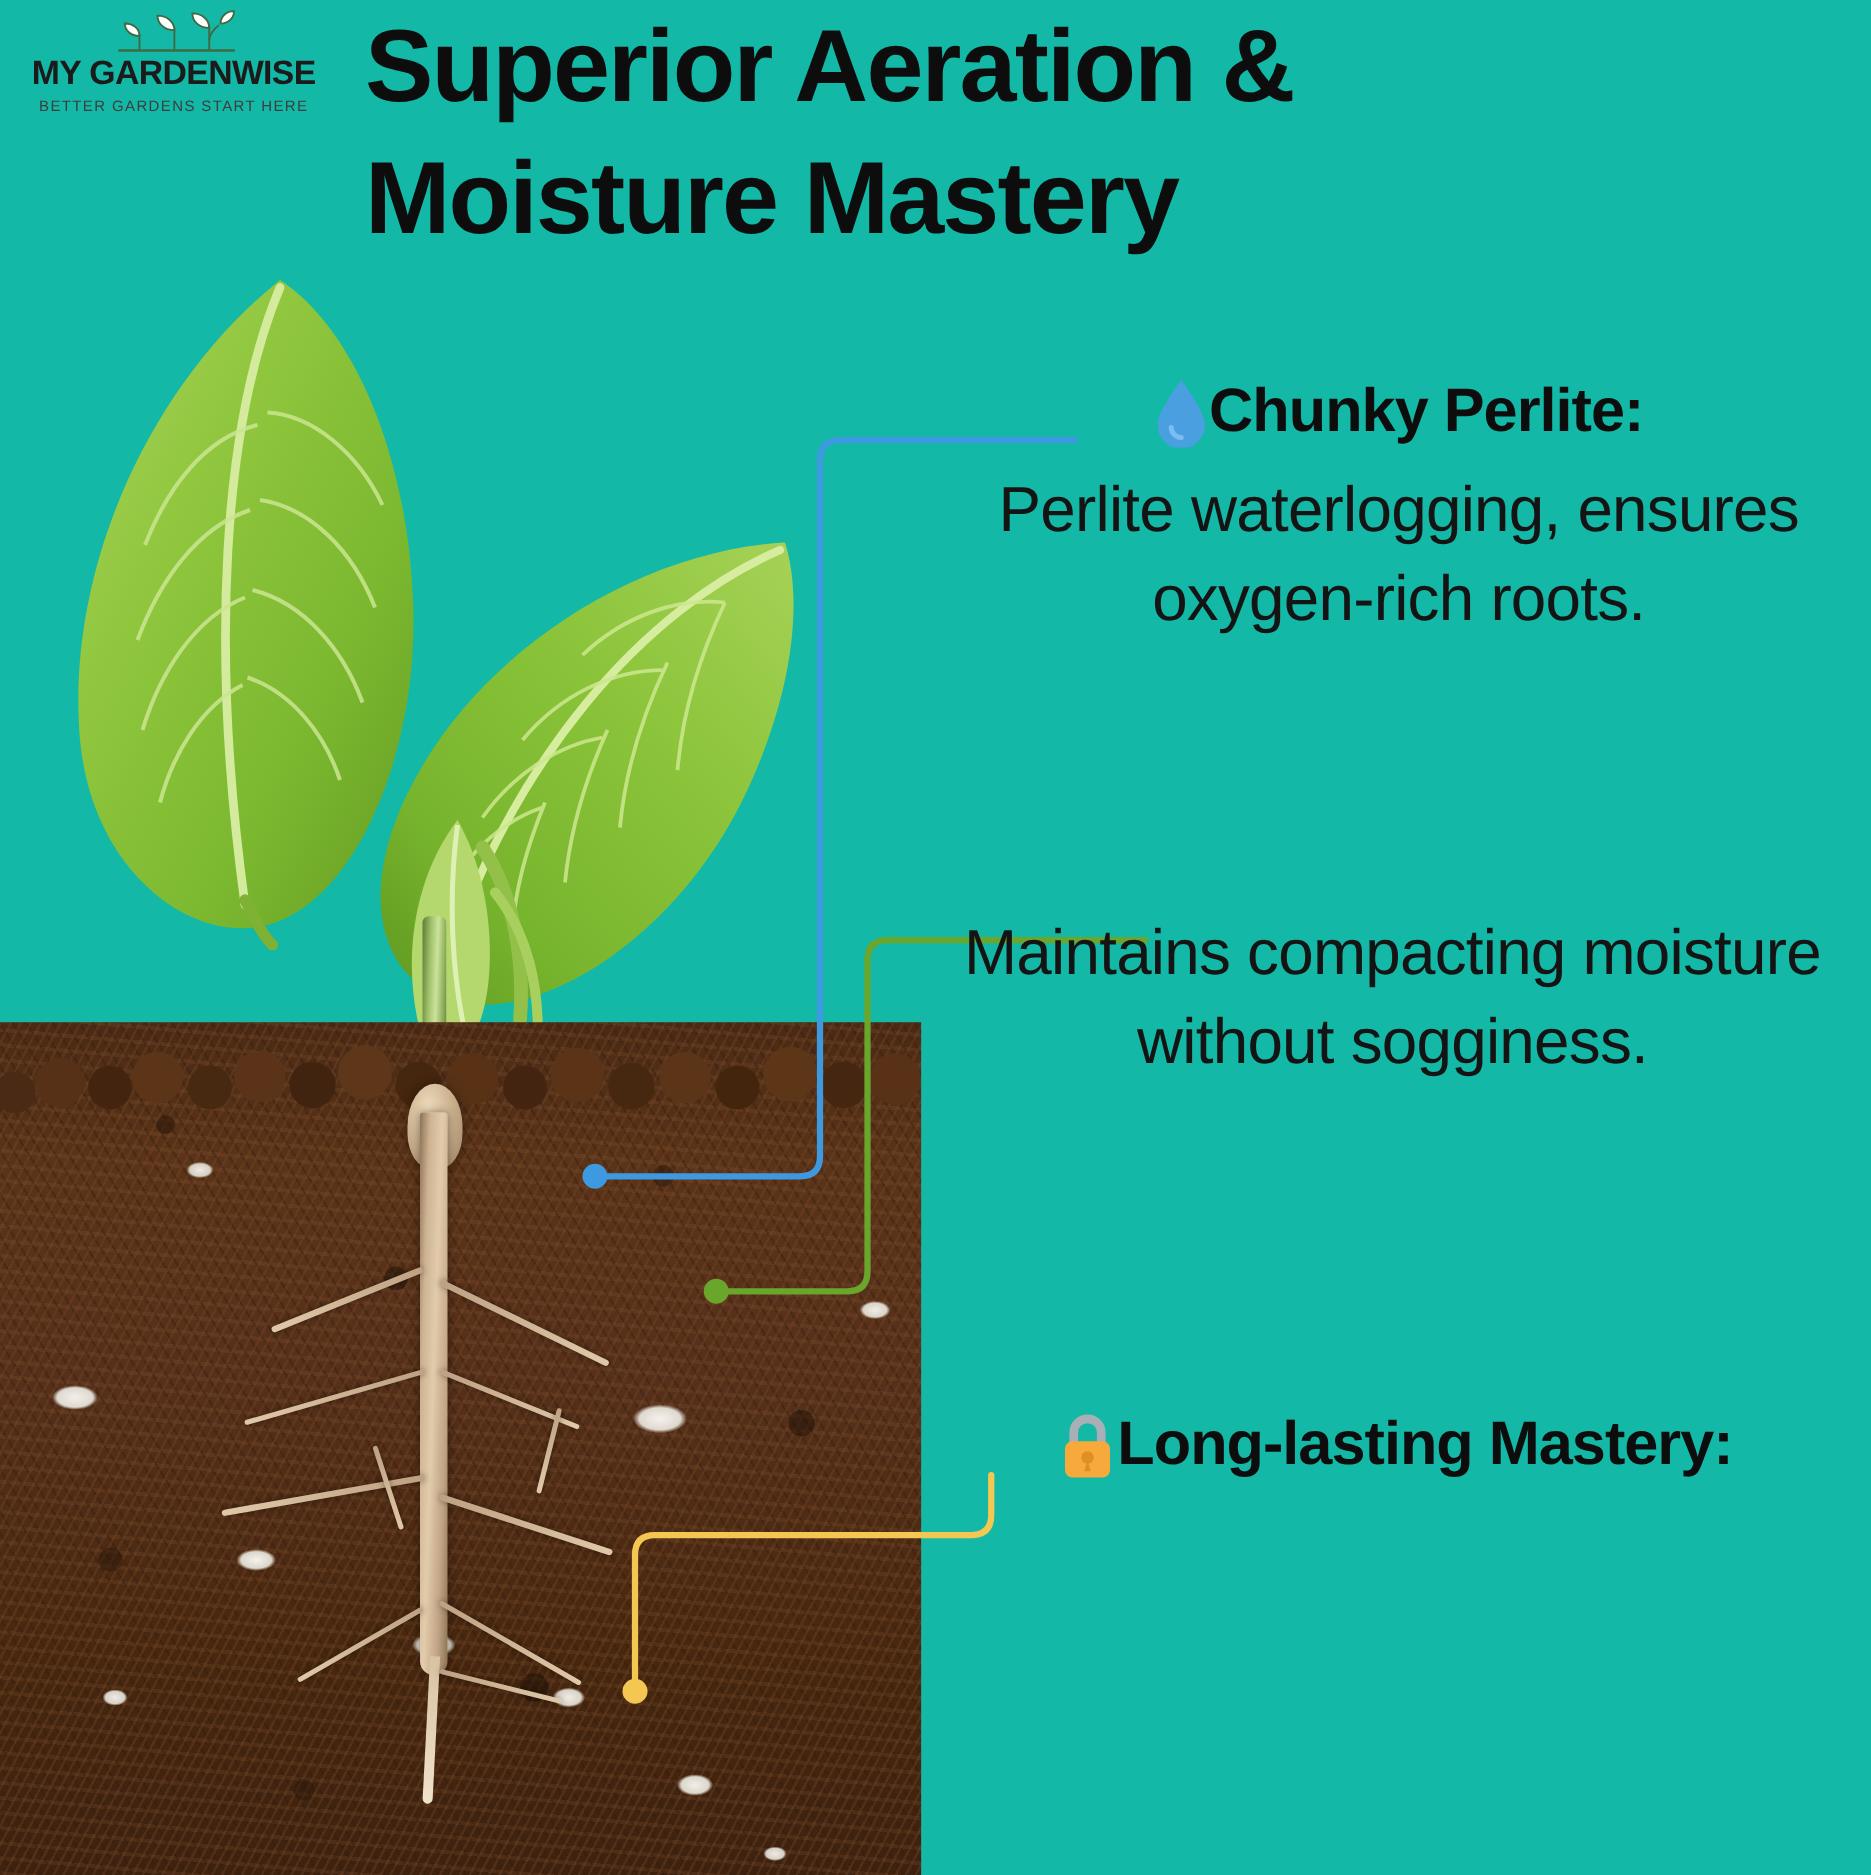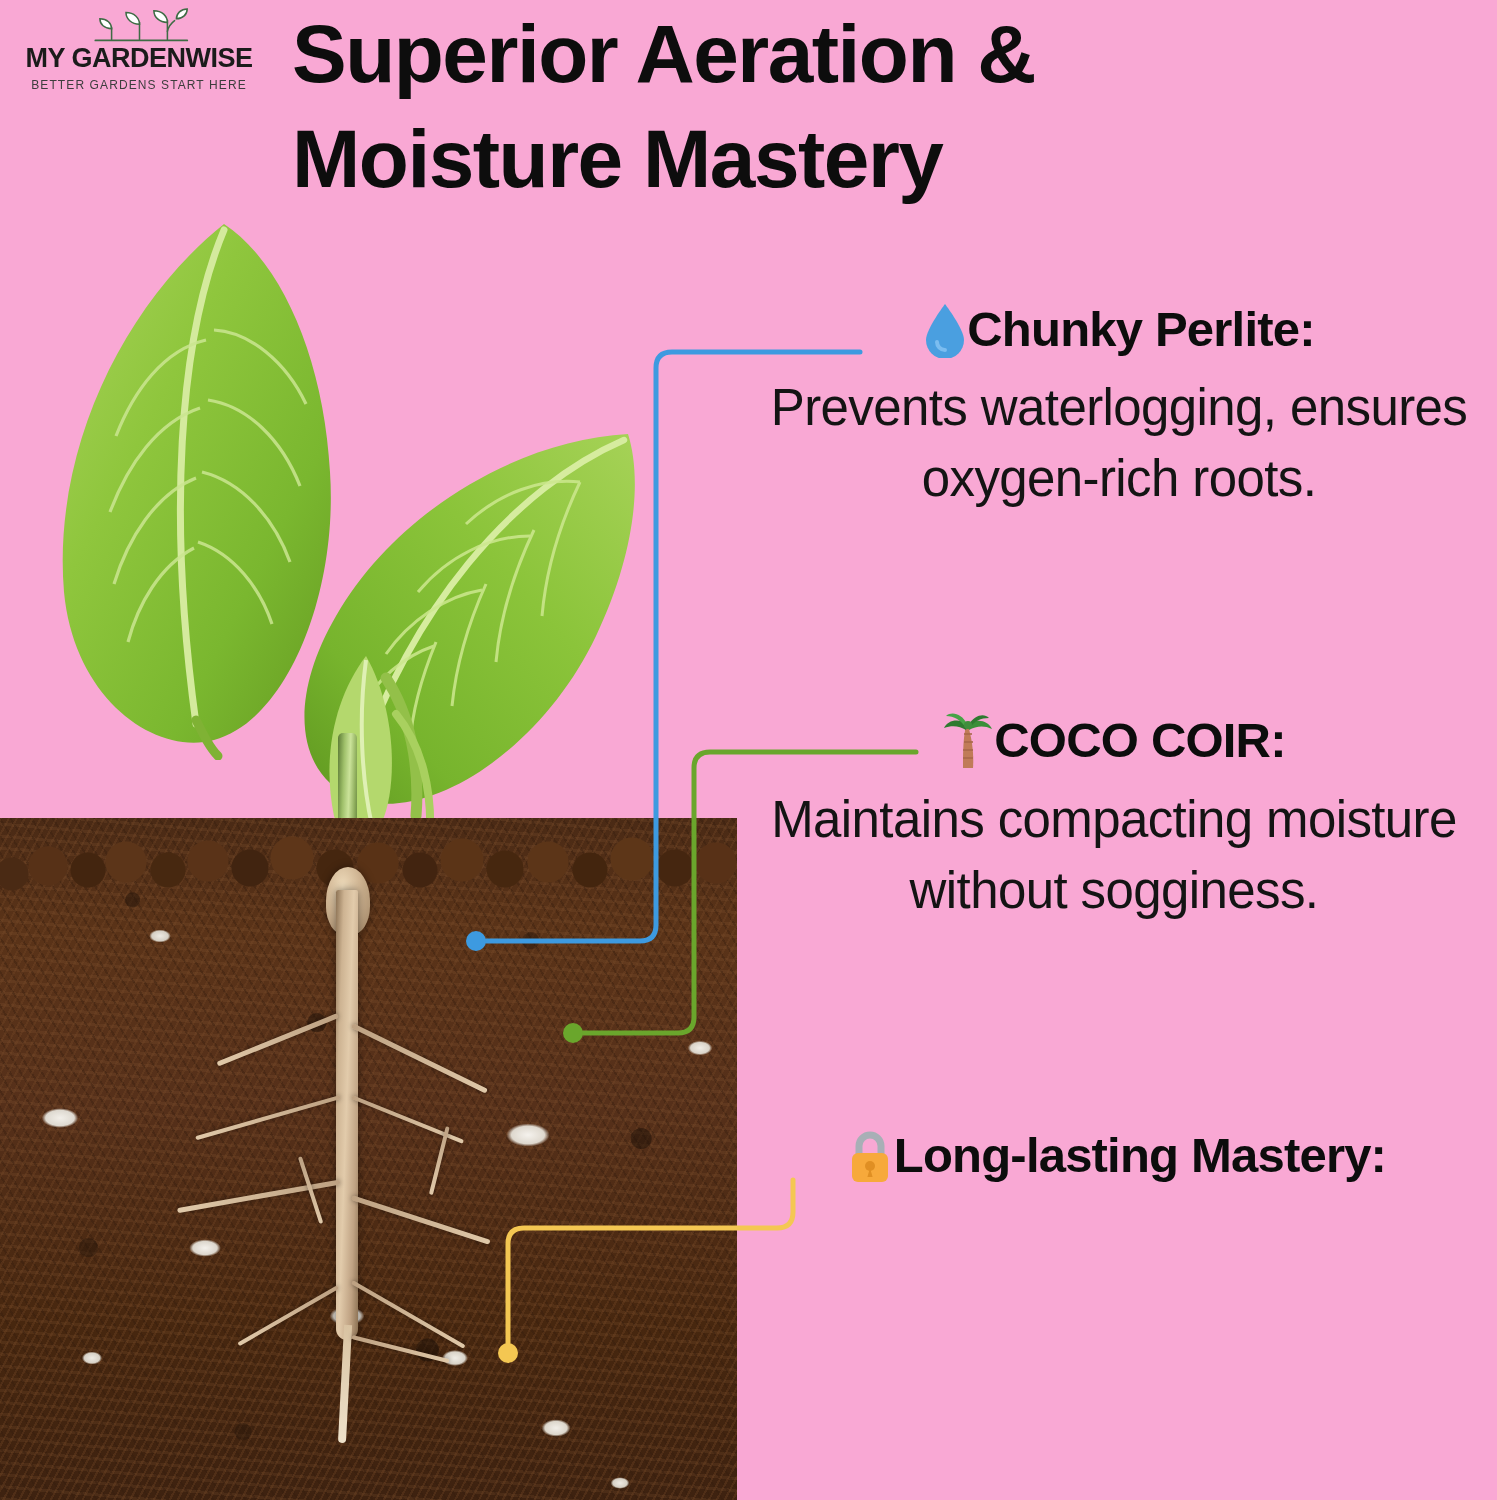--- a/index.html
+++ b/index.html
@@ -3,21 +3,21 @@
 <meta charset="utf-8">
 <style>
   html,body{margin:0;padding:0;}
   body{
     width:1497px;height:1500px;
     background:#ffffff;
     font-family:"Liberation Sans",sans-serif;
     overflow:hidden;
     position:relative;
   }
-  #stage{position:absolute;inset:0;width:1497px;height:1500px;background:#f9a8d4;}
+  #stage{position:absolute;inset:0;width:1497px;height:1500px;background:#14b8a6;}
 
   
   .logo{position:absolute;left:14px;top:8px;width:250px;height:84px;text-align:center;}
   .logo-mark{height:36px;display:block;margin:0 auto;}
   .logo-name{
     font-family:"Liberation Sans",sans-serif;
     font-weight:700;font-size:27px;letter-spacing:-0.5px;
     color:#1b1b1b;line-height:1;margin-top:1px;white-space:nowrap;
   }
   .logo-tag{
@@ -272,41 +272,24 @@
   </svg>
 
   <div class="feat" id="f1">
     <div class="feat-head">
       <svg class="ico" width="44" height="56" viewBox="0 0 44 56">
         <path d="M22 2 C22 2 3 27 3 38 A19 19 0 0 0 41 38 C41 27 22 2 22 2 Z" fill="#4a9fe0"></path>
         <path d="M14 40 a8 8 0 0 0 8 8" fill="none" stroke="#7bbdf0" stroke-width="4" stroke-linecap="round"></path>
       </svg>
       <span>Chunky Perlite:</span>
     </div>
-    <div class="feat-body">Prevents waterlogging, ensures oxygen-rich roots.</div>
+    <div class="feat-body">Perlite waterlogging, ensures oxygen-rich roots.</div>
   </div>
 
   <div class="feat" id="f2">
-    <div class="feat-head">
-      <svg class="ico" width="52" height="58" viewBox="0 0 52 58">
-        <path d="M26 14 C30 26 32 42 31 56 L21 56 C21 42 21 26 24 14 Z" fill="#c07b58"></path>
-        <g stroke="#a8684a" stroke-width="1.6" fill="none">
-          <path d="M22 22 H30"></path>
-            <path d="M22 30 H31"></path>
-            <path d="M21 38 H31"></path>
-            <path d="M21 46 H31"></path>
-        </g>
-        <path d="M26 12 C16 6 6 8 2 16 C10 13 18 14 24 18 Z" fill="#2f7a2f"></path>
-        <path d="M26 12 C36 6 46 9 50 17 C42 13 34 14 27 18 Z" fill="#3a8f38"></path>
-        <path d="M25 12 C20 2 10 -1 4 4 C12 4 19 8 24 16 Z" fill="#47a346"></path>
-        <path d="M27 12 C33 3 42 1 47 6 C39 6 32 9 28 16 Z" fill="#2e7a30"></path>
-        <circle cx="26" cy="13" r="4" fill="#3f8e3c"></circle>
-      </svg>
-      <span>COCO COIR:</span>
-    </div>
     <div class="feat-body">Maintains compacting moisture without sogginess.</div>
   </div>
 
   <div class="feat" id="f3">
     <div class="feat-head">
       <svg class="ico" width="48" height="56" viewBox="0 0 48 56">
         <path d="M13 26 V18 a11 11 0 0 1 22 0 V26" fill="none" stroke="#a8afb6" stroke-width="7" stroke-linecap="round"></path>
         <rect x="6" y="25" width="36" height="29" rx="6" fill="#f7a93b"></rect>
         <circle cx="24" cy="38" r="5" fill="#e08f23"></circle>
         <path d="M24 40 l-2.6 9 h5.2 Z" fill="#e08f23"></path>

